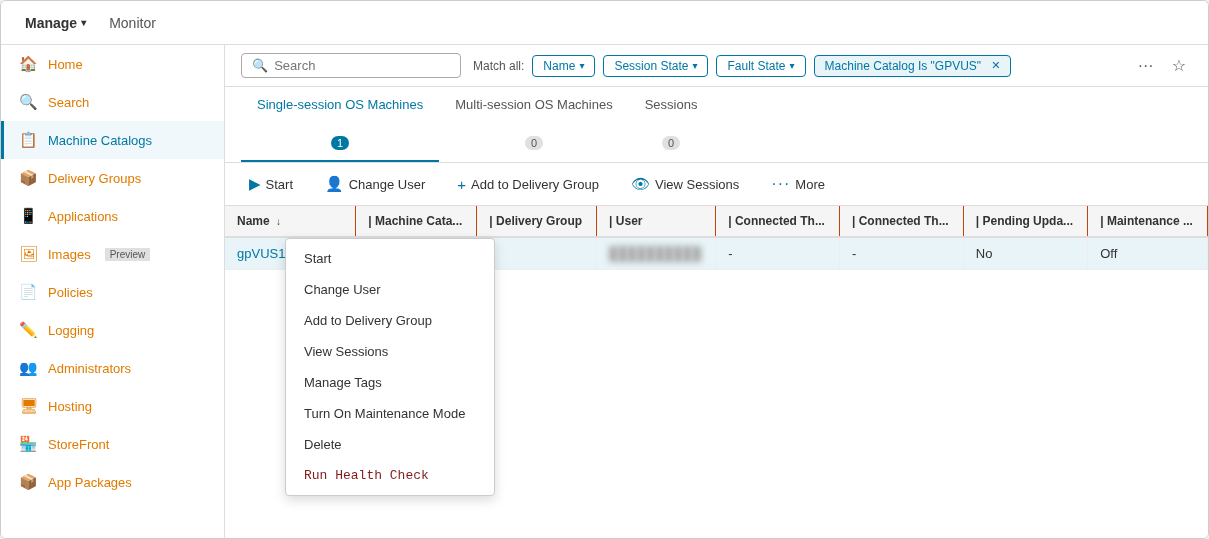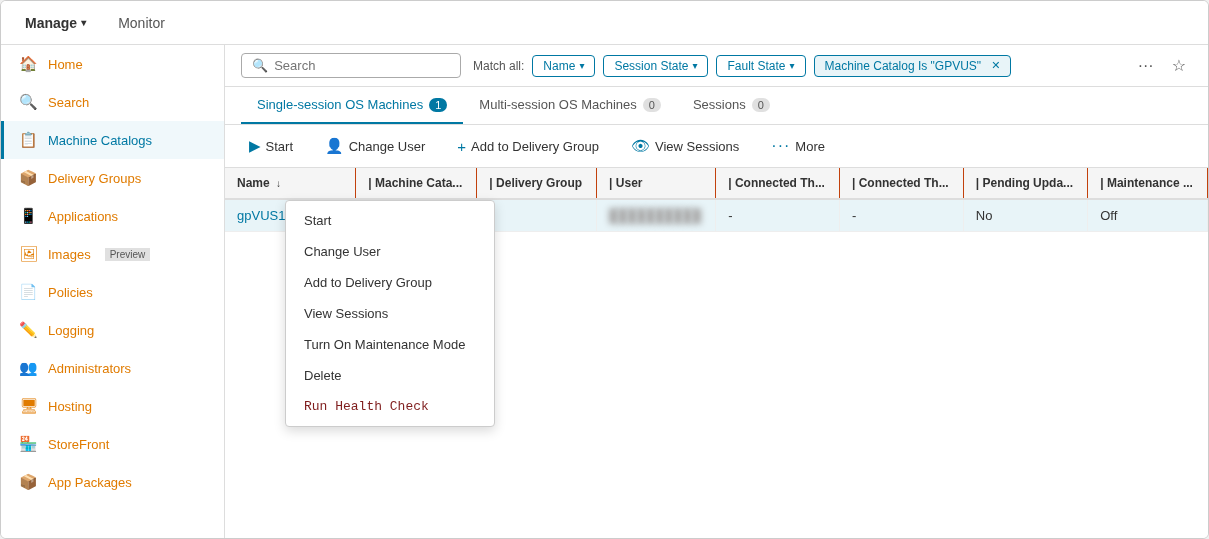--- a/index.html
+++ b/index.html
@@ -1,21 +1,21 @@
 <!DOCTYPE html>
 <html><head>
   <meta charset="utf-8">
   <style>
     * { box-sizing: border-box; margin: 0; padding: 0; }
     body { font-family: -apple-system, BlinkMacSystemFont, 'Segoe UI', Arial, sans-serif; font-size: 13px; color: #333; background: #f0f0f0; }
 
     .app-container { display: flex; flex-direction: column; height: 539px; width: 1209px; background: #fff; border: 1px solid #ccc; border-radius: 6px; overflow: hidden; }
 
     
-    .top-nav { display: flex; align-items: center; height: 44px; background: #fff; border-bottom: 1px solid #ddd; padding: 0 16px; gap: 16px; }
+    .top-nav { display: flex; align-items: center; height: 44px; background: #fff; border-bottom: 1px solid #ddd; padding: 0 16px; gap: 7px; }
     .top-nav-item { display: flex; align-items: flex-end; gap: 4px; font-size: 14px; color: #555; cursor: pointer; padding: 4px 8px; border-radius: 4px; }
     .top-nav-manage { font-weight: 600; color: #333; display: flex; align-items: center; gap: 4px; }
     .chevron-down { font-size: 10px; }
 
     
     .main-layout { display: flex; flex: 1; overflow: hidden; }
 
     
     .sidebar { width: 224px; background: #fff; border-right: 1px solid #ddd; display: flex; flex-direction: column; overflow-y: auto; flex-shrink: 0; }
     .sidebar-item { display: flex; align-items: center; gap: 10px; padding: 10px 16px; cursor: pointer; color: #555; font-size: 13px; border-left: 3px solid transparent; }
@@ -34,21 +34,21 @@
     .search-box { display: flex; align-items: center; gap: 6px; border: 1px solid #aaa; border-radius: 4px; padding: 4px 10px; width: 220px; background: #fff; }
     .search-box input { border: none; outline: none; font-size: 13px; width: 100%; color: #555; }
     .filter-chip { display: flex; align-items: center; gap: 4px; border: 1px solid #0078a3; border-radius: 4px; padding: 3px 10px; font-size: 12px; color: #0078a3; cursor: pointer; background: #fff; }
     .filter-chip.filled { background: #e8f4f8; }
     .filter-chip .chip-close { font-size: 11px; color: #0078a3; margin-left: 2px; }
     .filter-actions { display: flex; align-items: center; gap: 6px; margin-left: auto; }
     .icon-btn { cursor: pointer; color: #555; font-size: 16px; padding: 2px 6px; border-radius: 3px; }
 
     
     .tabs-bar { display: flex; align-items: center; gap: 0; padding: 0 16px; border-bottom: 1px solid #ddd; background: #fff; }
-    .tab { display: flex; align-items: center; gap: 6px; padding: 10px 16px; cursor: pointer; font-size: 13px; color: #555; border-bottom: 2px solid transparent; }
+    .tab { display: flex; align-items: center; gap: 24px; padding: 10px 16px; cursor: pointer; font-size: 13px; color: #555; border-bottom: 2px solid transparent; flex-direction: column; }
     .tab.active { color: #0078a3; border-bottom: 2px solid #0078a3; font-weight: 500; }
     .tab-badge { background: #0078a3; color: #fff; border-radius: 10px; font-size: 11px; padding: 1px 6px; min-width: 18px; text-align: center; }
     .tab-badge.zero { background: #e0e0e0; color: #555; }
 
     
     .action-bar { display: flex; align-items: center; gap: 16px; padding: 8px 16px; border-bottom: 1px solid #ddd; background: #fff; }
     .action-btn { display: flex; align-items: center; gap: 5px; font-size: 13px; color: #333; cursor: pointer; padding: 4px 8px; border-radius: 4px; border: none; background: transparent; }
     .action-btn .btn-icon { font-size: 15px; color: #0078a3; }
     .action-btn .more-dots { color: #0078a3; font-size: 16px; letter-spacing: 1px; }
 
@@ -233,20 +233,21 @@
               <td>Off</td>
             </tr>
           </tbody>
         </table>
 
         <div class="context-menu">
           <div class="context-menu-item">Start</div>
           <div class="context-menu-item">Change User</div>
           <div class="context-menu-item">Add to Delivery Group</div>
           <div class="context-menu-item">View Sessions</div>
+          <div class="context-menu-item">Manage Tags</div>
           <div class="context-menu-item">Turn On Maintenance Mode</div>
           <div class="context-menu-item">Delete</div>
           <div class="context-menu-item disabled">Run Health Check</div>
         </div>
       </div>
 
     </div>
   </div>
 </div>
 

